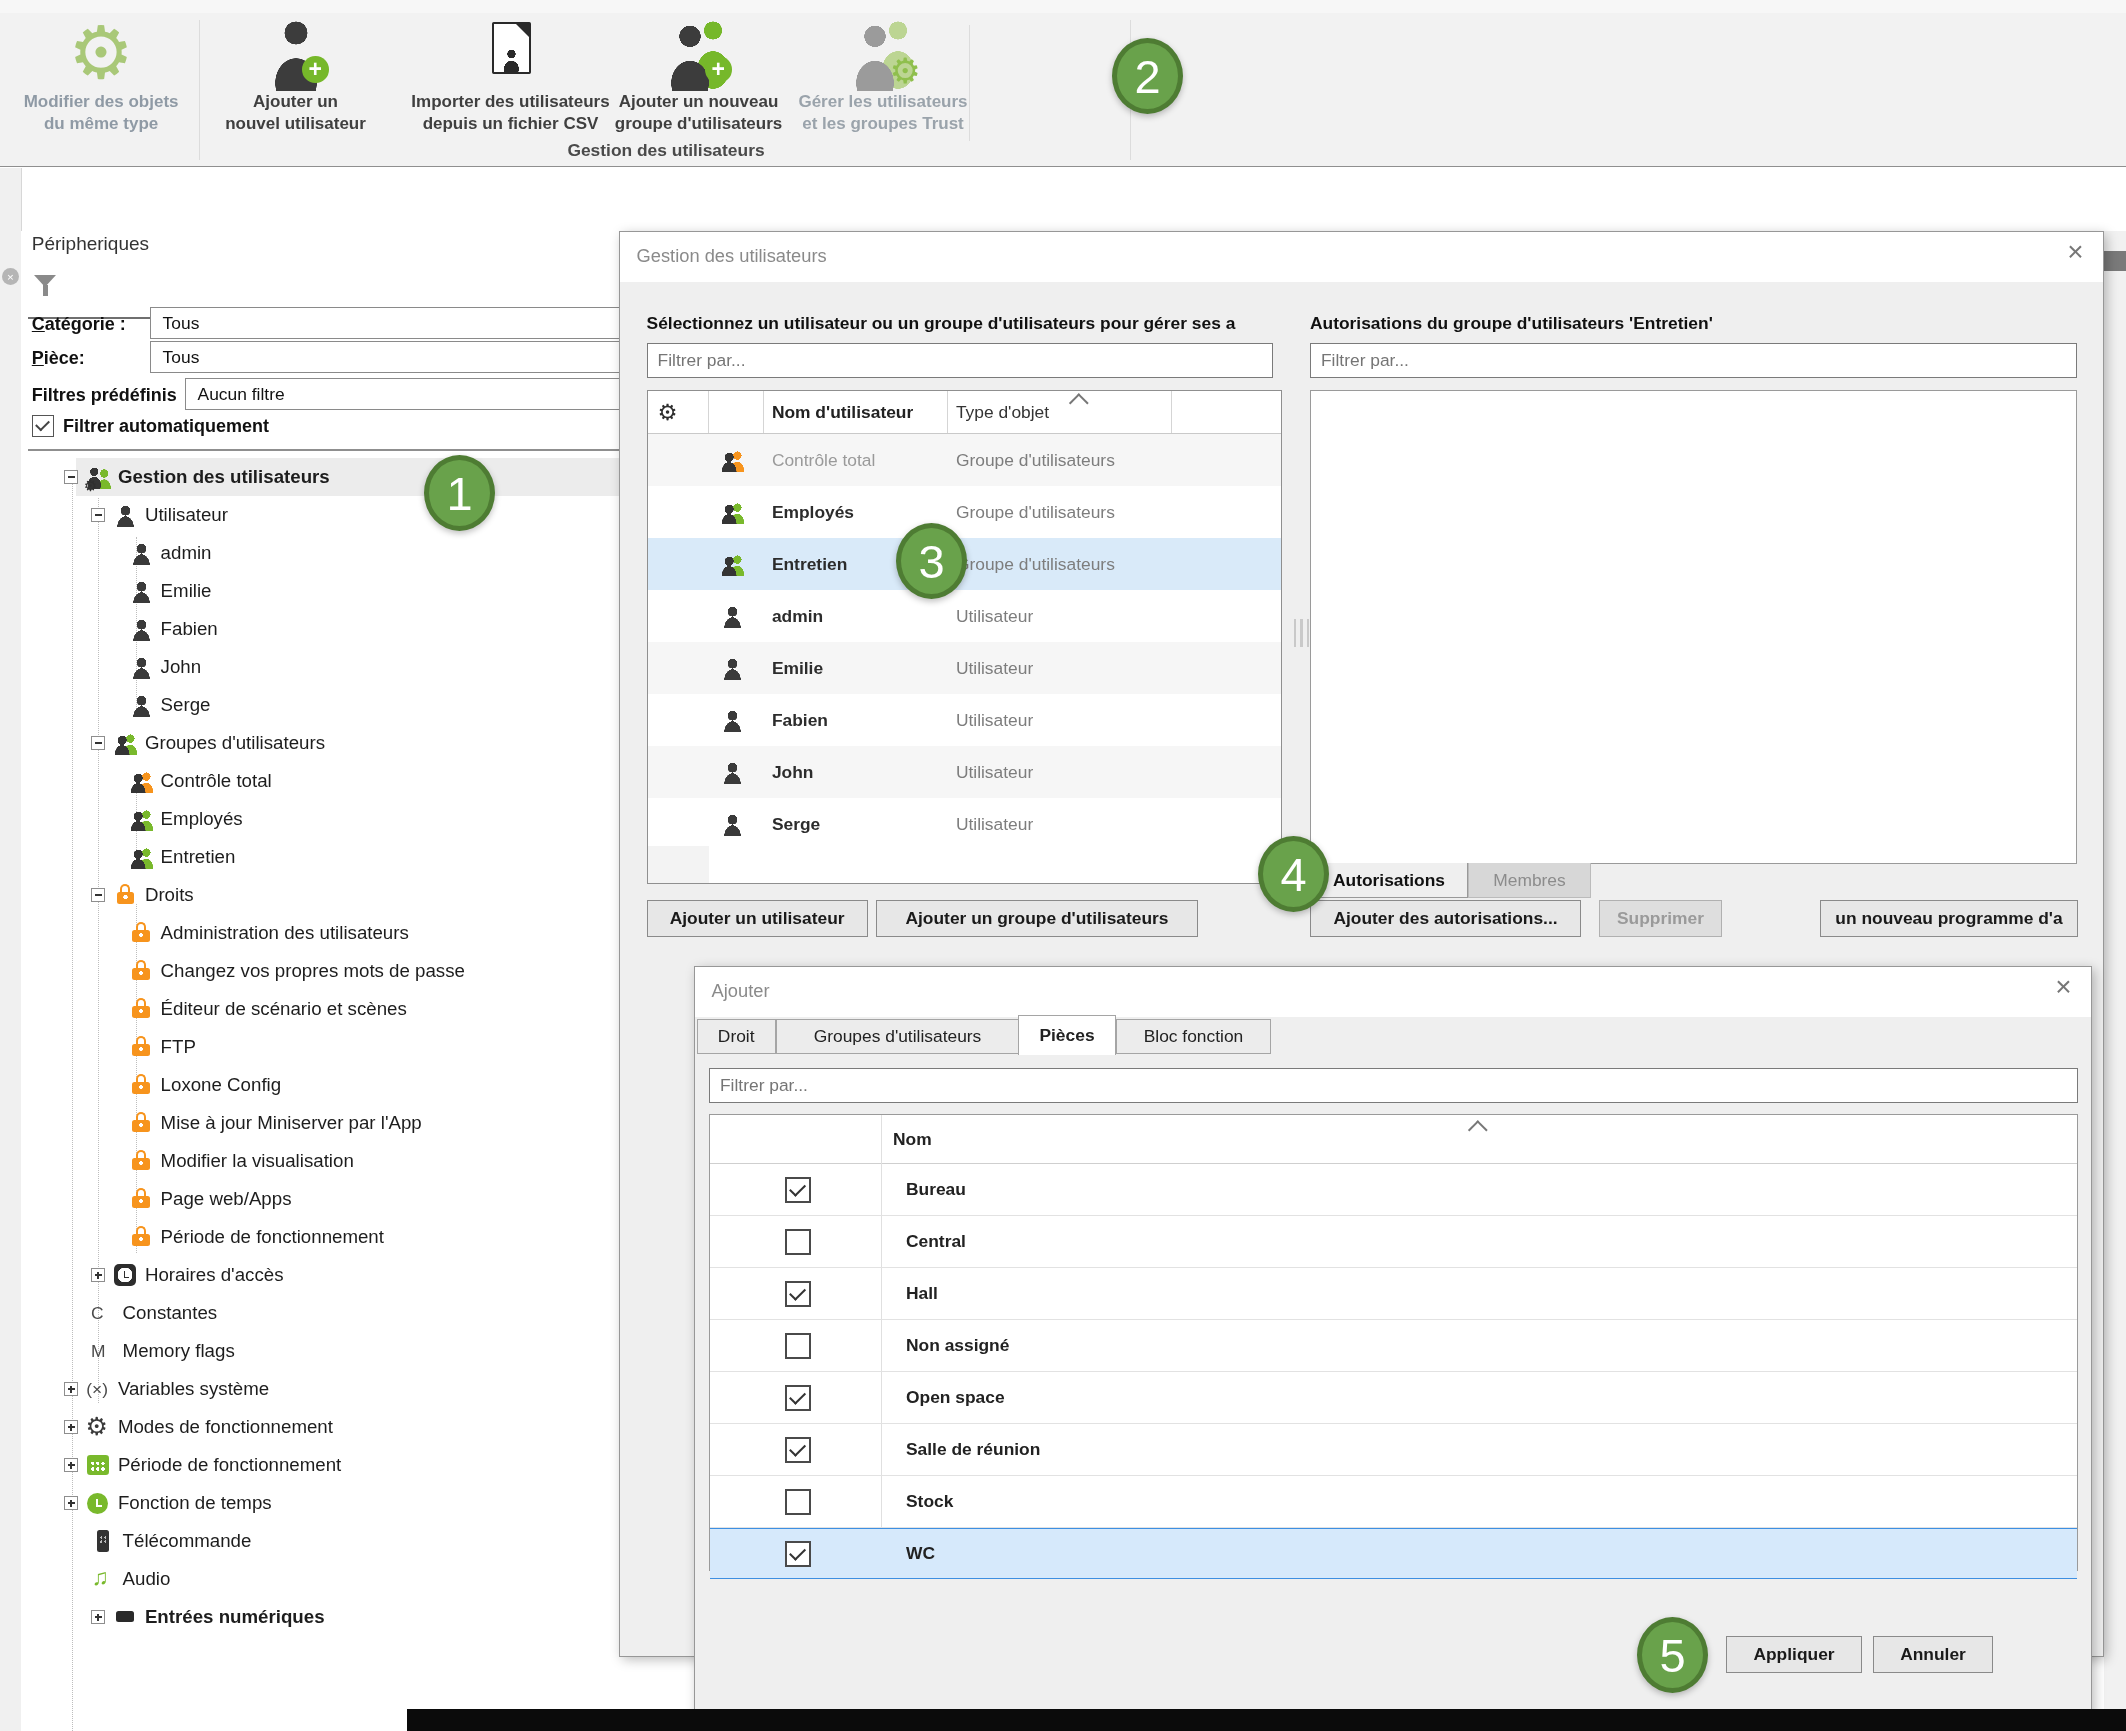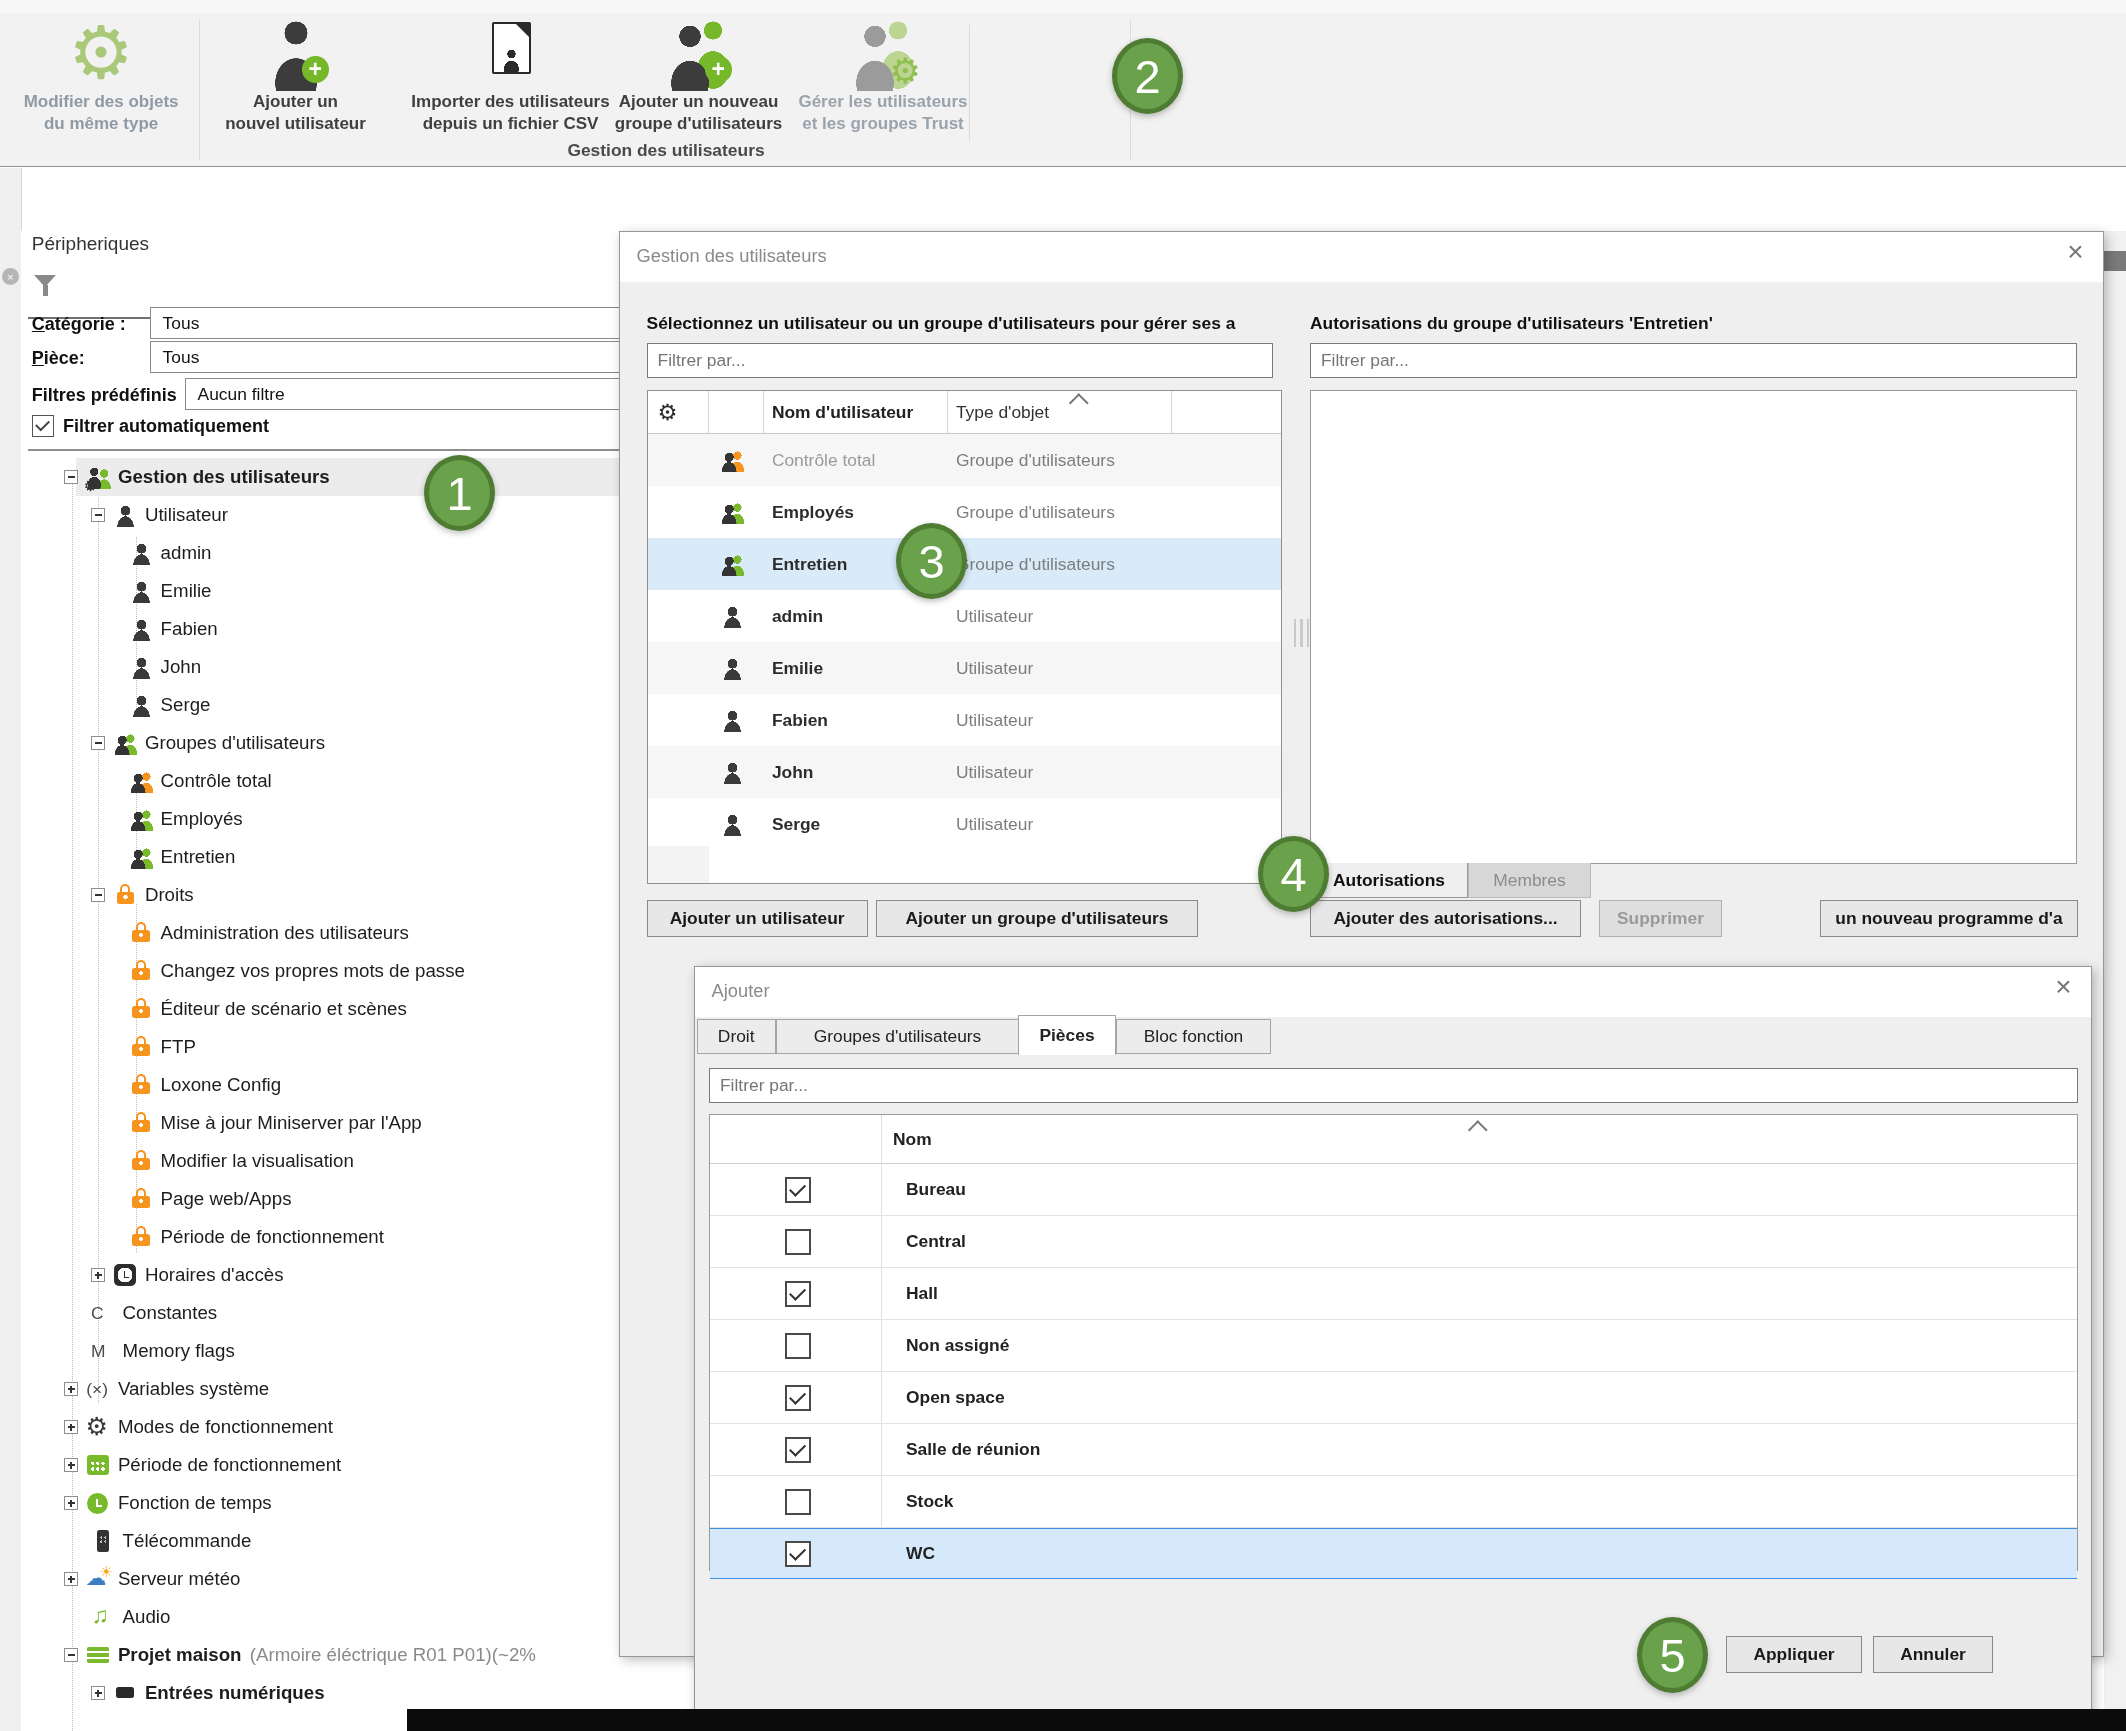--- a/index.html
+++ b/index.html
@@ -371,37 +371,25 @@
           <span class="tic ic-clock-green"><i class="sub"></i><i class="ictext"></i></span>
           <span class="tlab">Fonction de temps</span>
           <span class="tsuf"></span>
         </div>
         <div class="trow lvl1">
 
           <span class="tic ic-remote"><i class="sub"></i><i class="ictext"></i></span>
           <span class="tlab">Télécommande</span>
           <span class="tsuf"></span>
         </div>
-        <div class="trow lvl0">
-          <span class="exp exp-plus"></span>
-          <span class="tic ic-weather"><i class="sub"></i><i class="ictext"></i></span>
-          <span class="tlab">Serveur météo</span>
-          <span class="tsuf"></span>
-        </div>
         <div class="trow lvl1">
 
           <span class="tic ic-audio"><i class="sub"></i><i class="ictext"></i></span>
           <span class="tlab">Audio</span>
           <span class="tsuf"></span>
-        </div>
-        <div class="trow bold lvl0">
-          <span class="exp exp-minus"></span>
-          <span class="tic ic-server"><i class="sub"></i><i class="ictext"></i></span>
-          <span class="tlab">Projet maison</span>
-          <span class="tsuf">(Armoire éléctrique R01 P01)(~2%</span>
         </div>
         <div class="trow bold lvl1">
           <span class="exp exp-plus"></span>
           <span class="tic ic-binoculars"><i class="sub"></i><i class="ictext"></i></span>
           <span class="tlab">Entrées numériques</span>
           <span class="tsuf"></span>
         </div>
       </div>
   </div>
 

